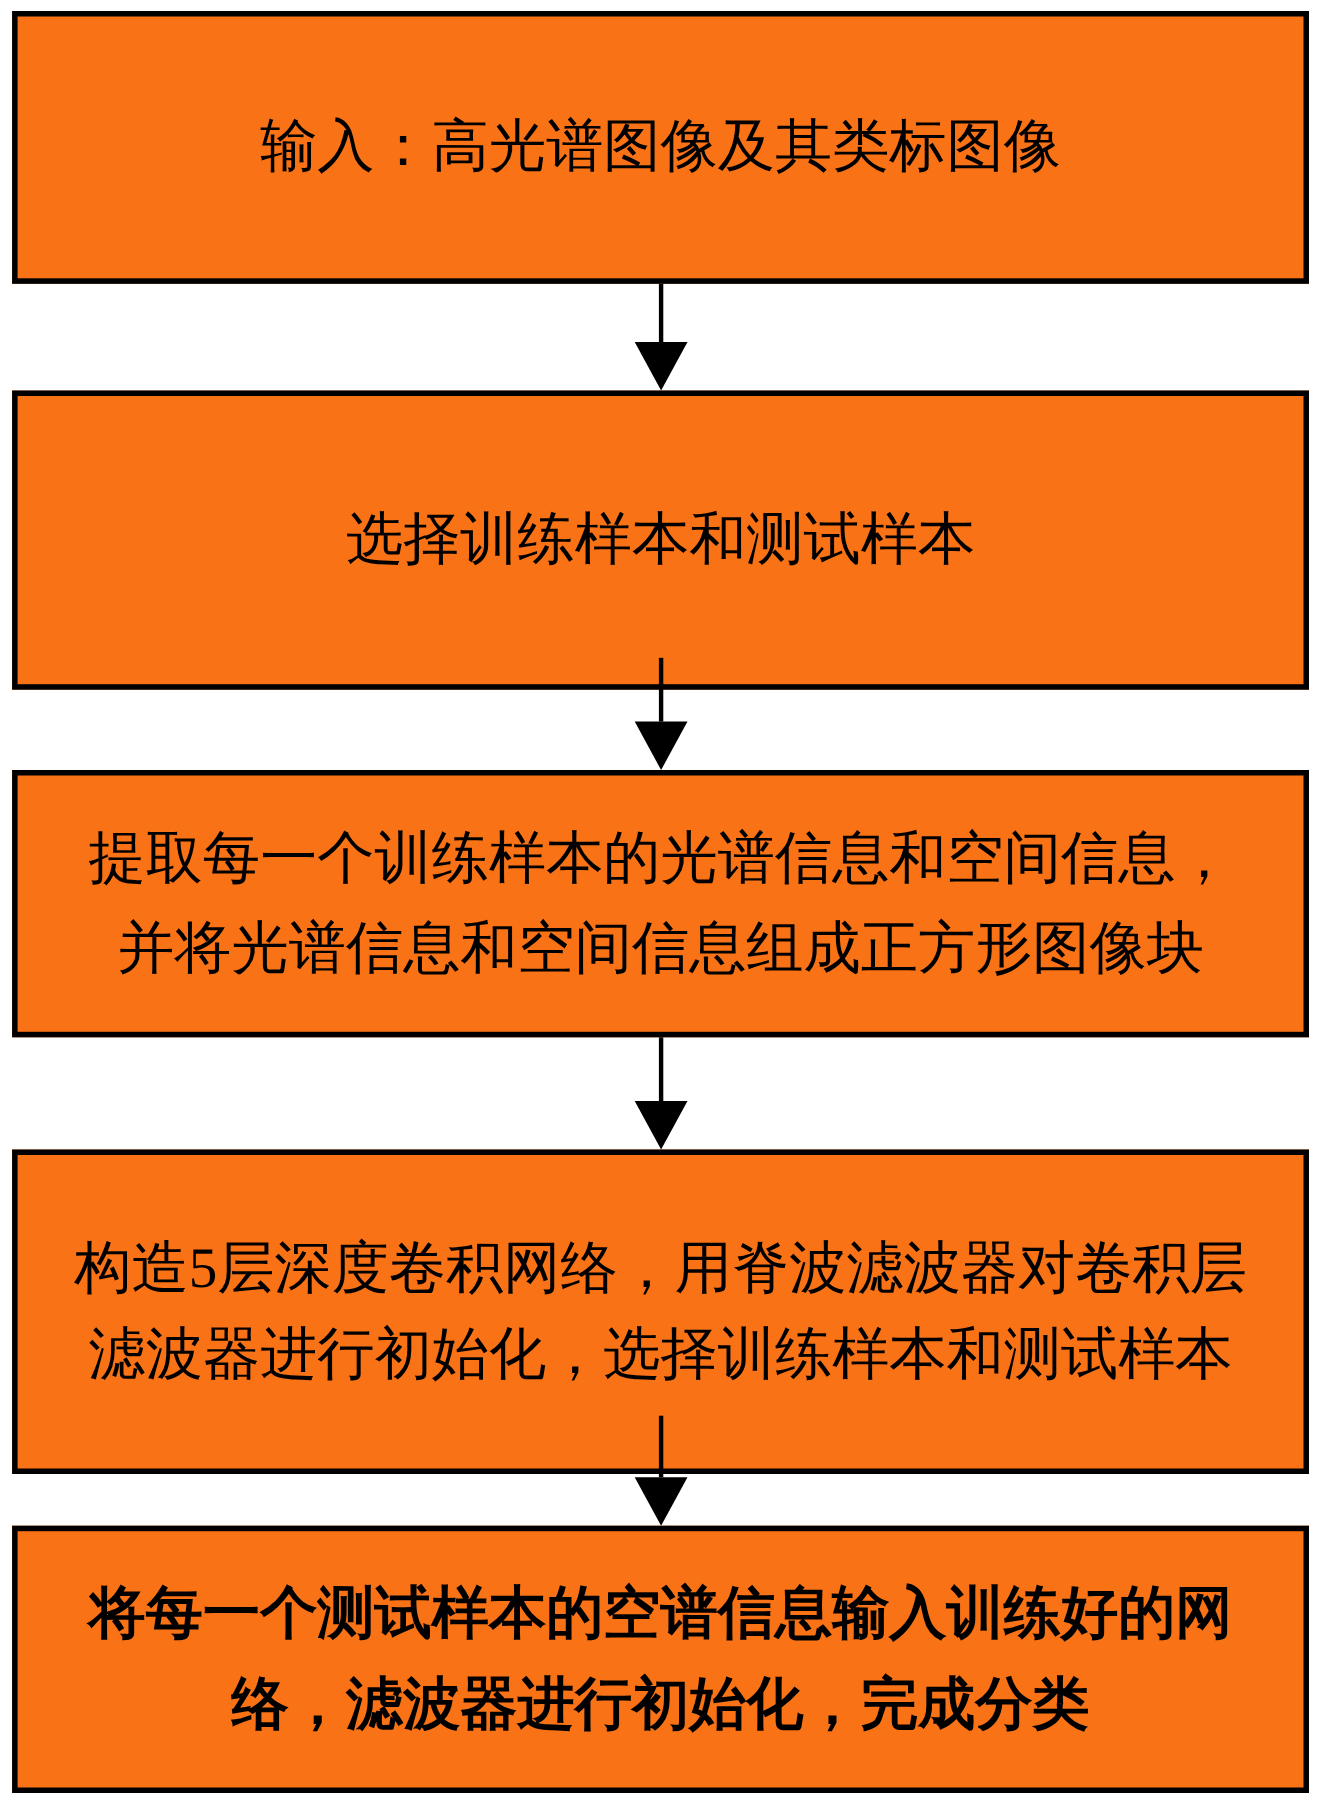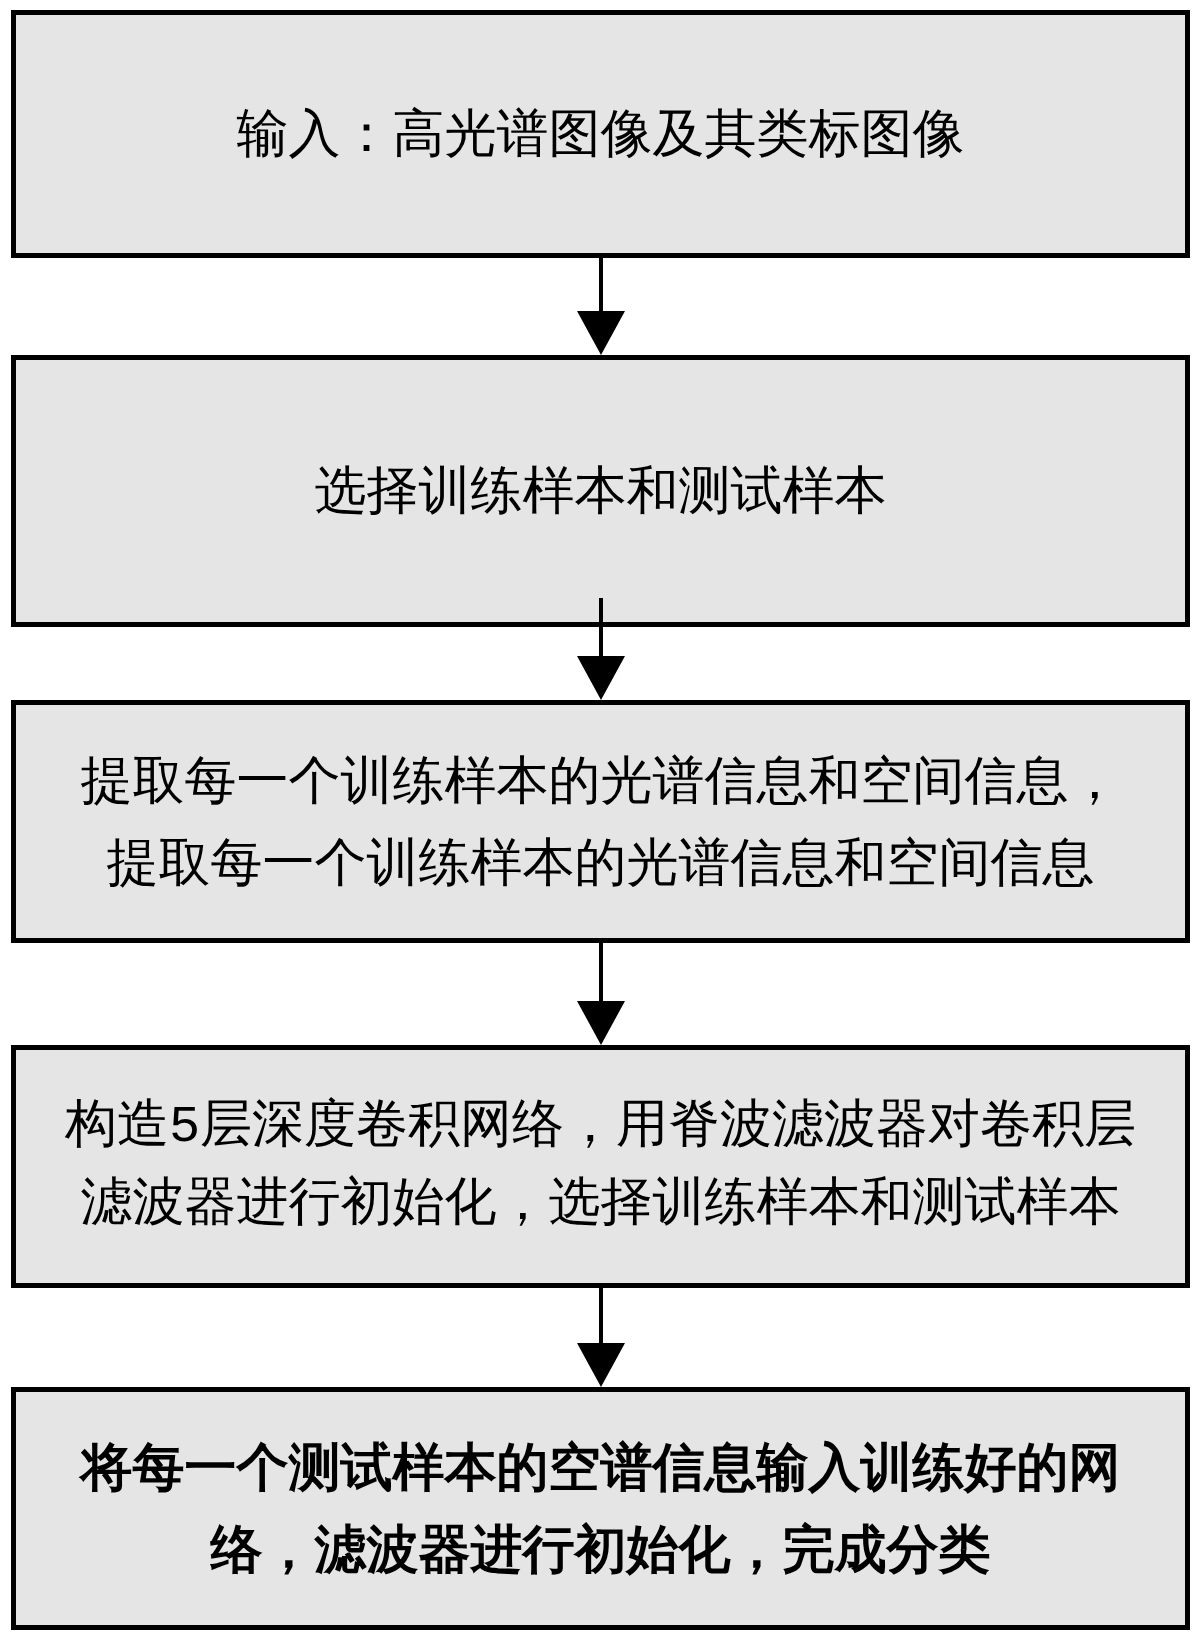--- a/index.html
+++ b/index.html
@@ -14,36 +14,36 @@
     background: #ffffff;
     font-family: "Liberation Serif", "DejaVu Serif", serif;
     color: #000000;
   }
   .box {
     position: absolute;
     left: 11px;
     width: 1179px;
     box-sizing: border-box;
     border: 5px solid #000000;
-    background: #e5e5e5;
+    background: #f97316;
     display: flex;
     flex-direction: column;
     justify-content: center;
     align-items: center;
     text-align: center;
     font-size: 52px;
     line-height: 82px;
   }
   .box .line {
     white-space: nowrap;
   }
   .b1 { top: 10px;   height: 248px; }
   .b2 { top: 355px;  height: 272px; }
   .b3 { top: 700px;  height: 243px; }
-  .b4 { top: 1045px; height: 243px; line-height: 78px; font-family: Liberation Mono, monospace; }
+  .b4 { top: 1045px; height: 295px; line-height: 78px; }
   .b5 { top: 1387px; height: 243px; font-weight: bold; }
 
   .arrow {
     position: absolute;
     left: 0;
     width: 1202px;
     display: flex;
     flex-direction: column;
     align-items: center;
   }
@@ -83,21 +83,21 @@
     <div class="line">选择训练样本和测试样本</div>
   </div>
 
   <div class="arrow a2">
     <div class="stem"></div>
     <div class="head"></div>
   </div>
 
   <div class="box b3">
     <div class="line">提取每一个训练样本的光谱信息和空间信息，</div>
-    <div class="line">提取每一个训练样本的光谱信息和空间信息</div>
+    <div class="line">并将光谱信息和空间信息组成正方形图像块</div>
   </div>
 
   <div class="arrow a3">
     <div class="stem"></div>
     <div class="head"></div>
   </div>
 
   <div class="box b4">
     <div class="line">构造5层深度卷积网络，用脊波滤波器对卷积层</div>
     <div class="line">滤波器进行初始化，选择训练样本和测试样本</div>

